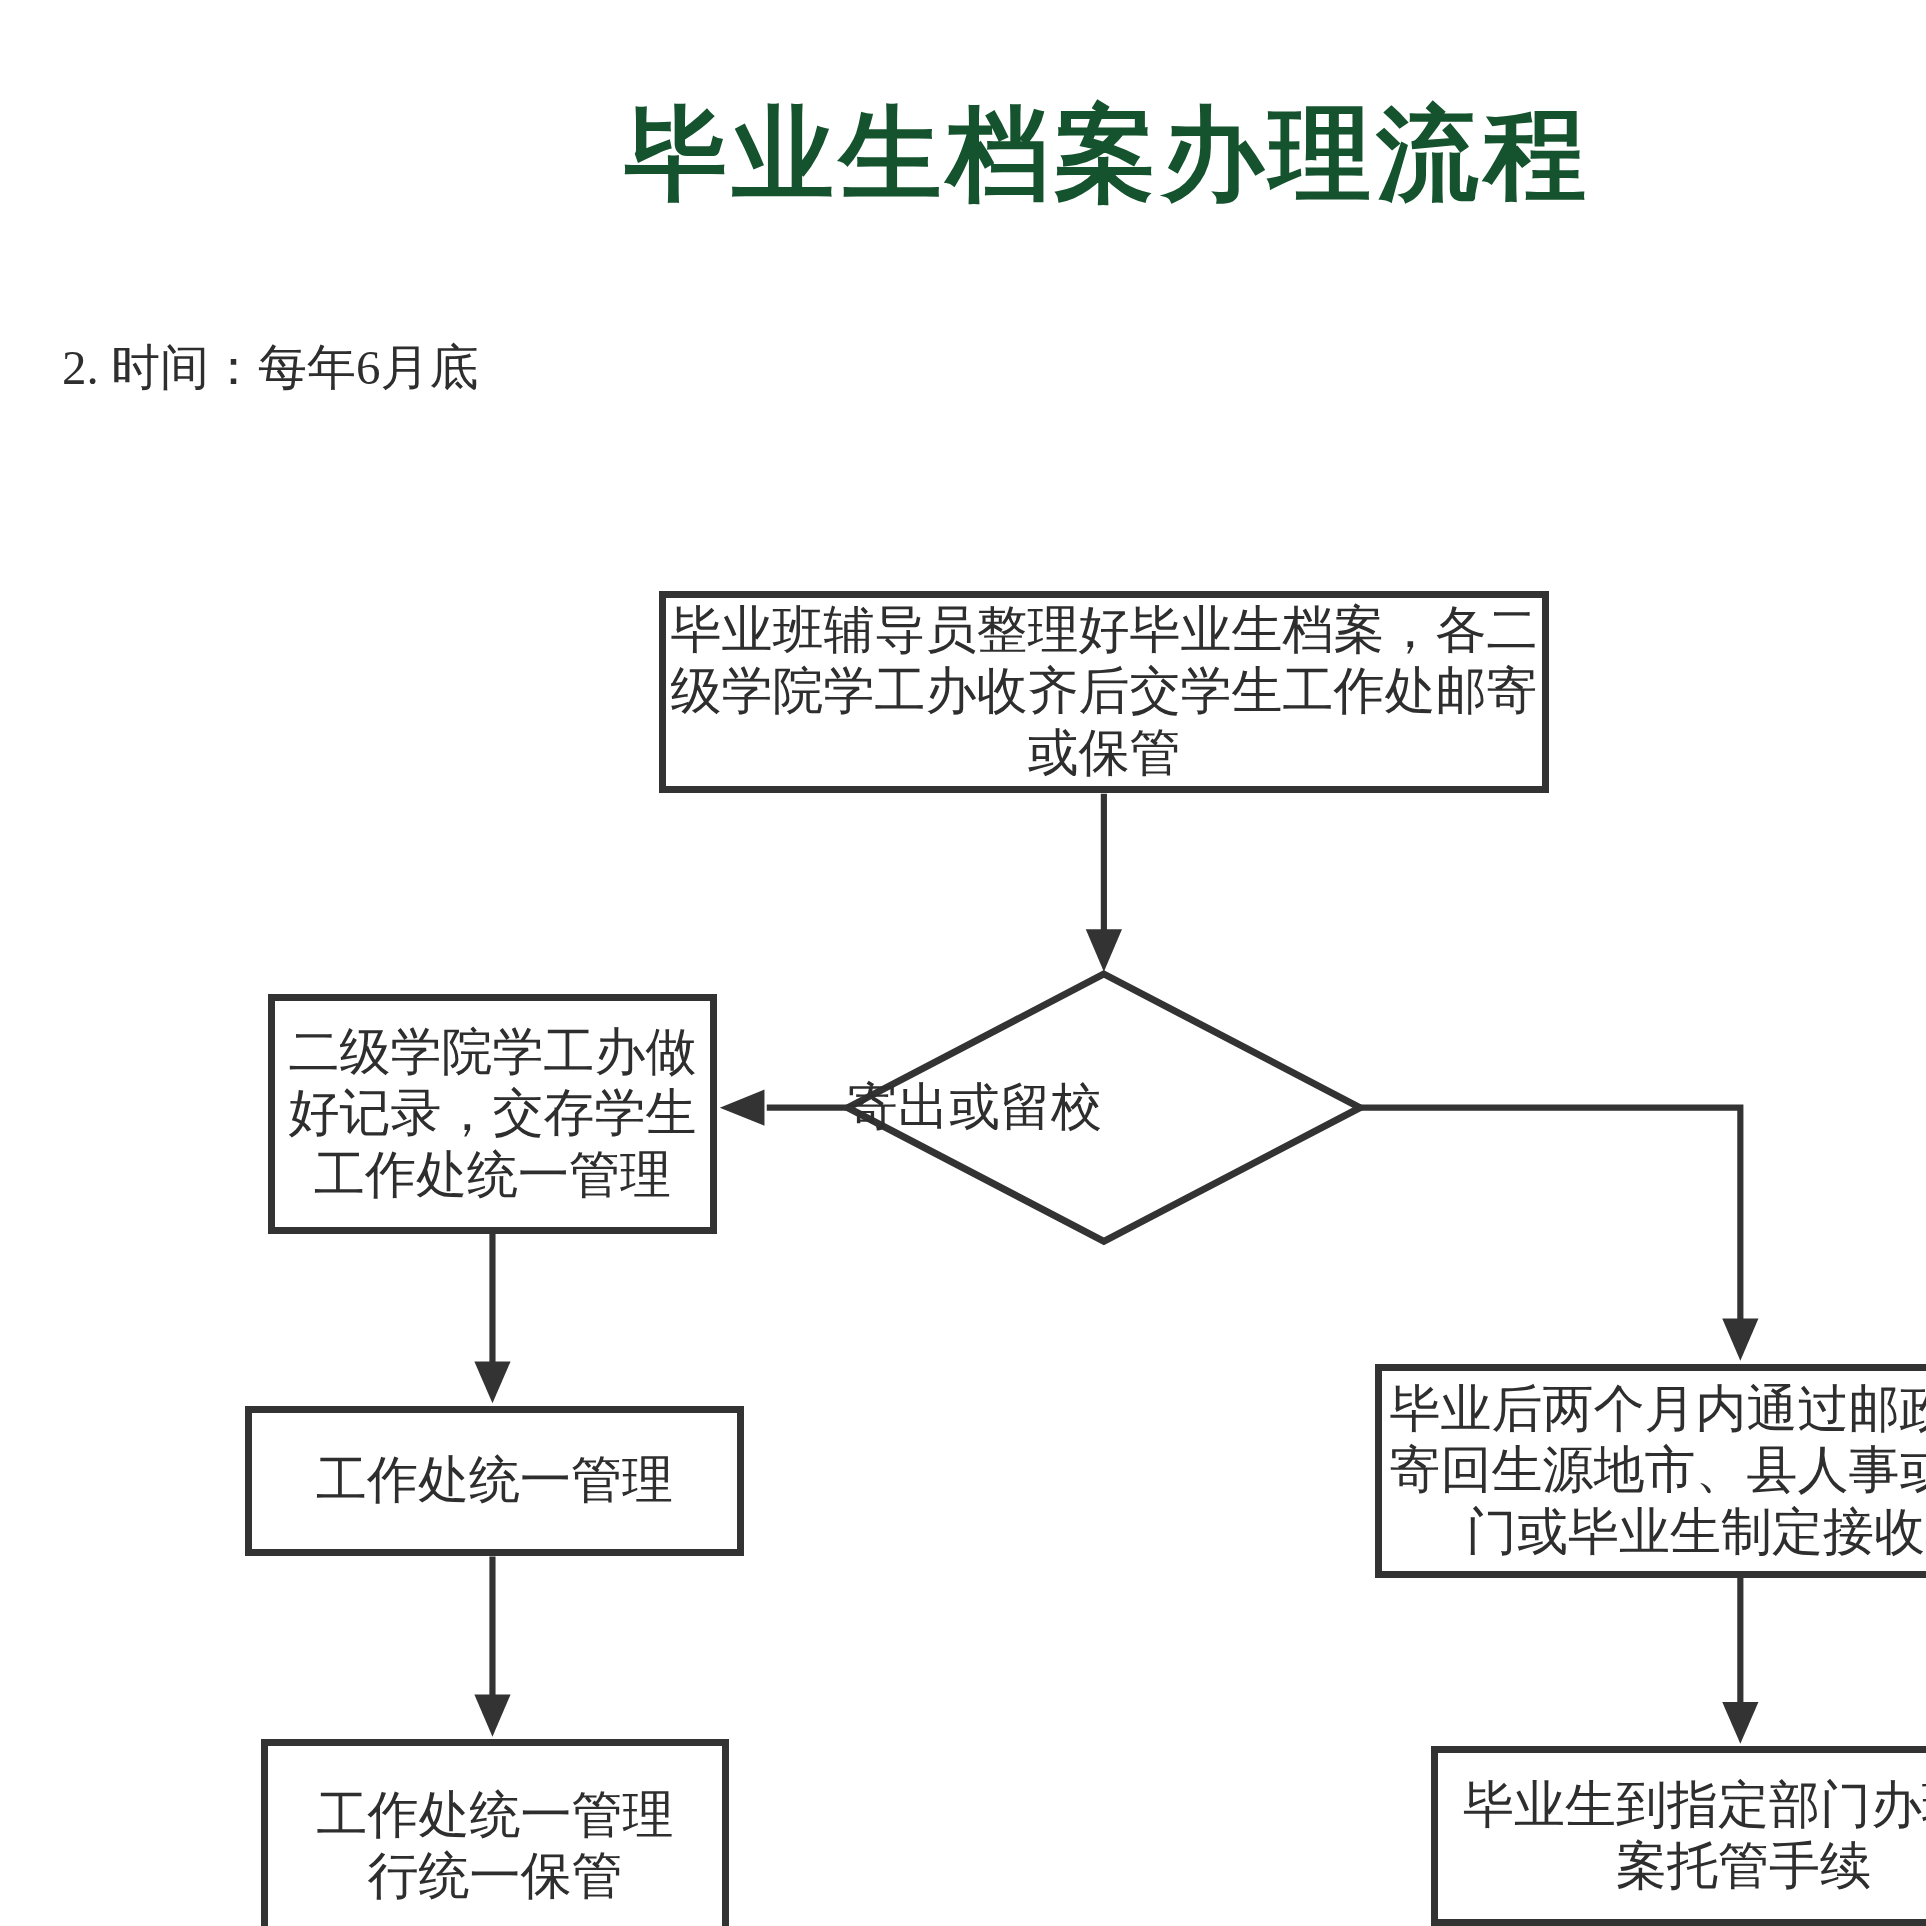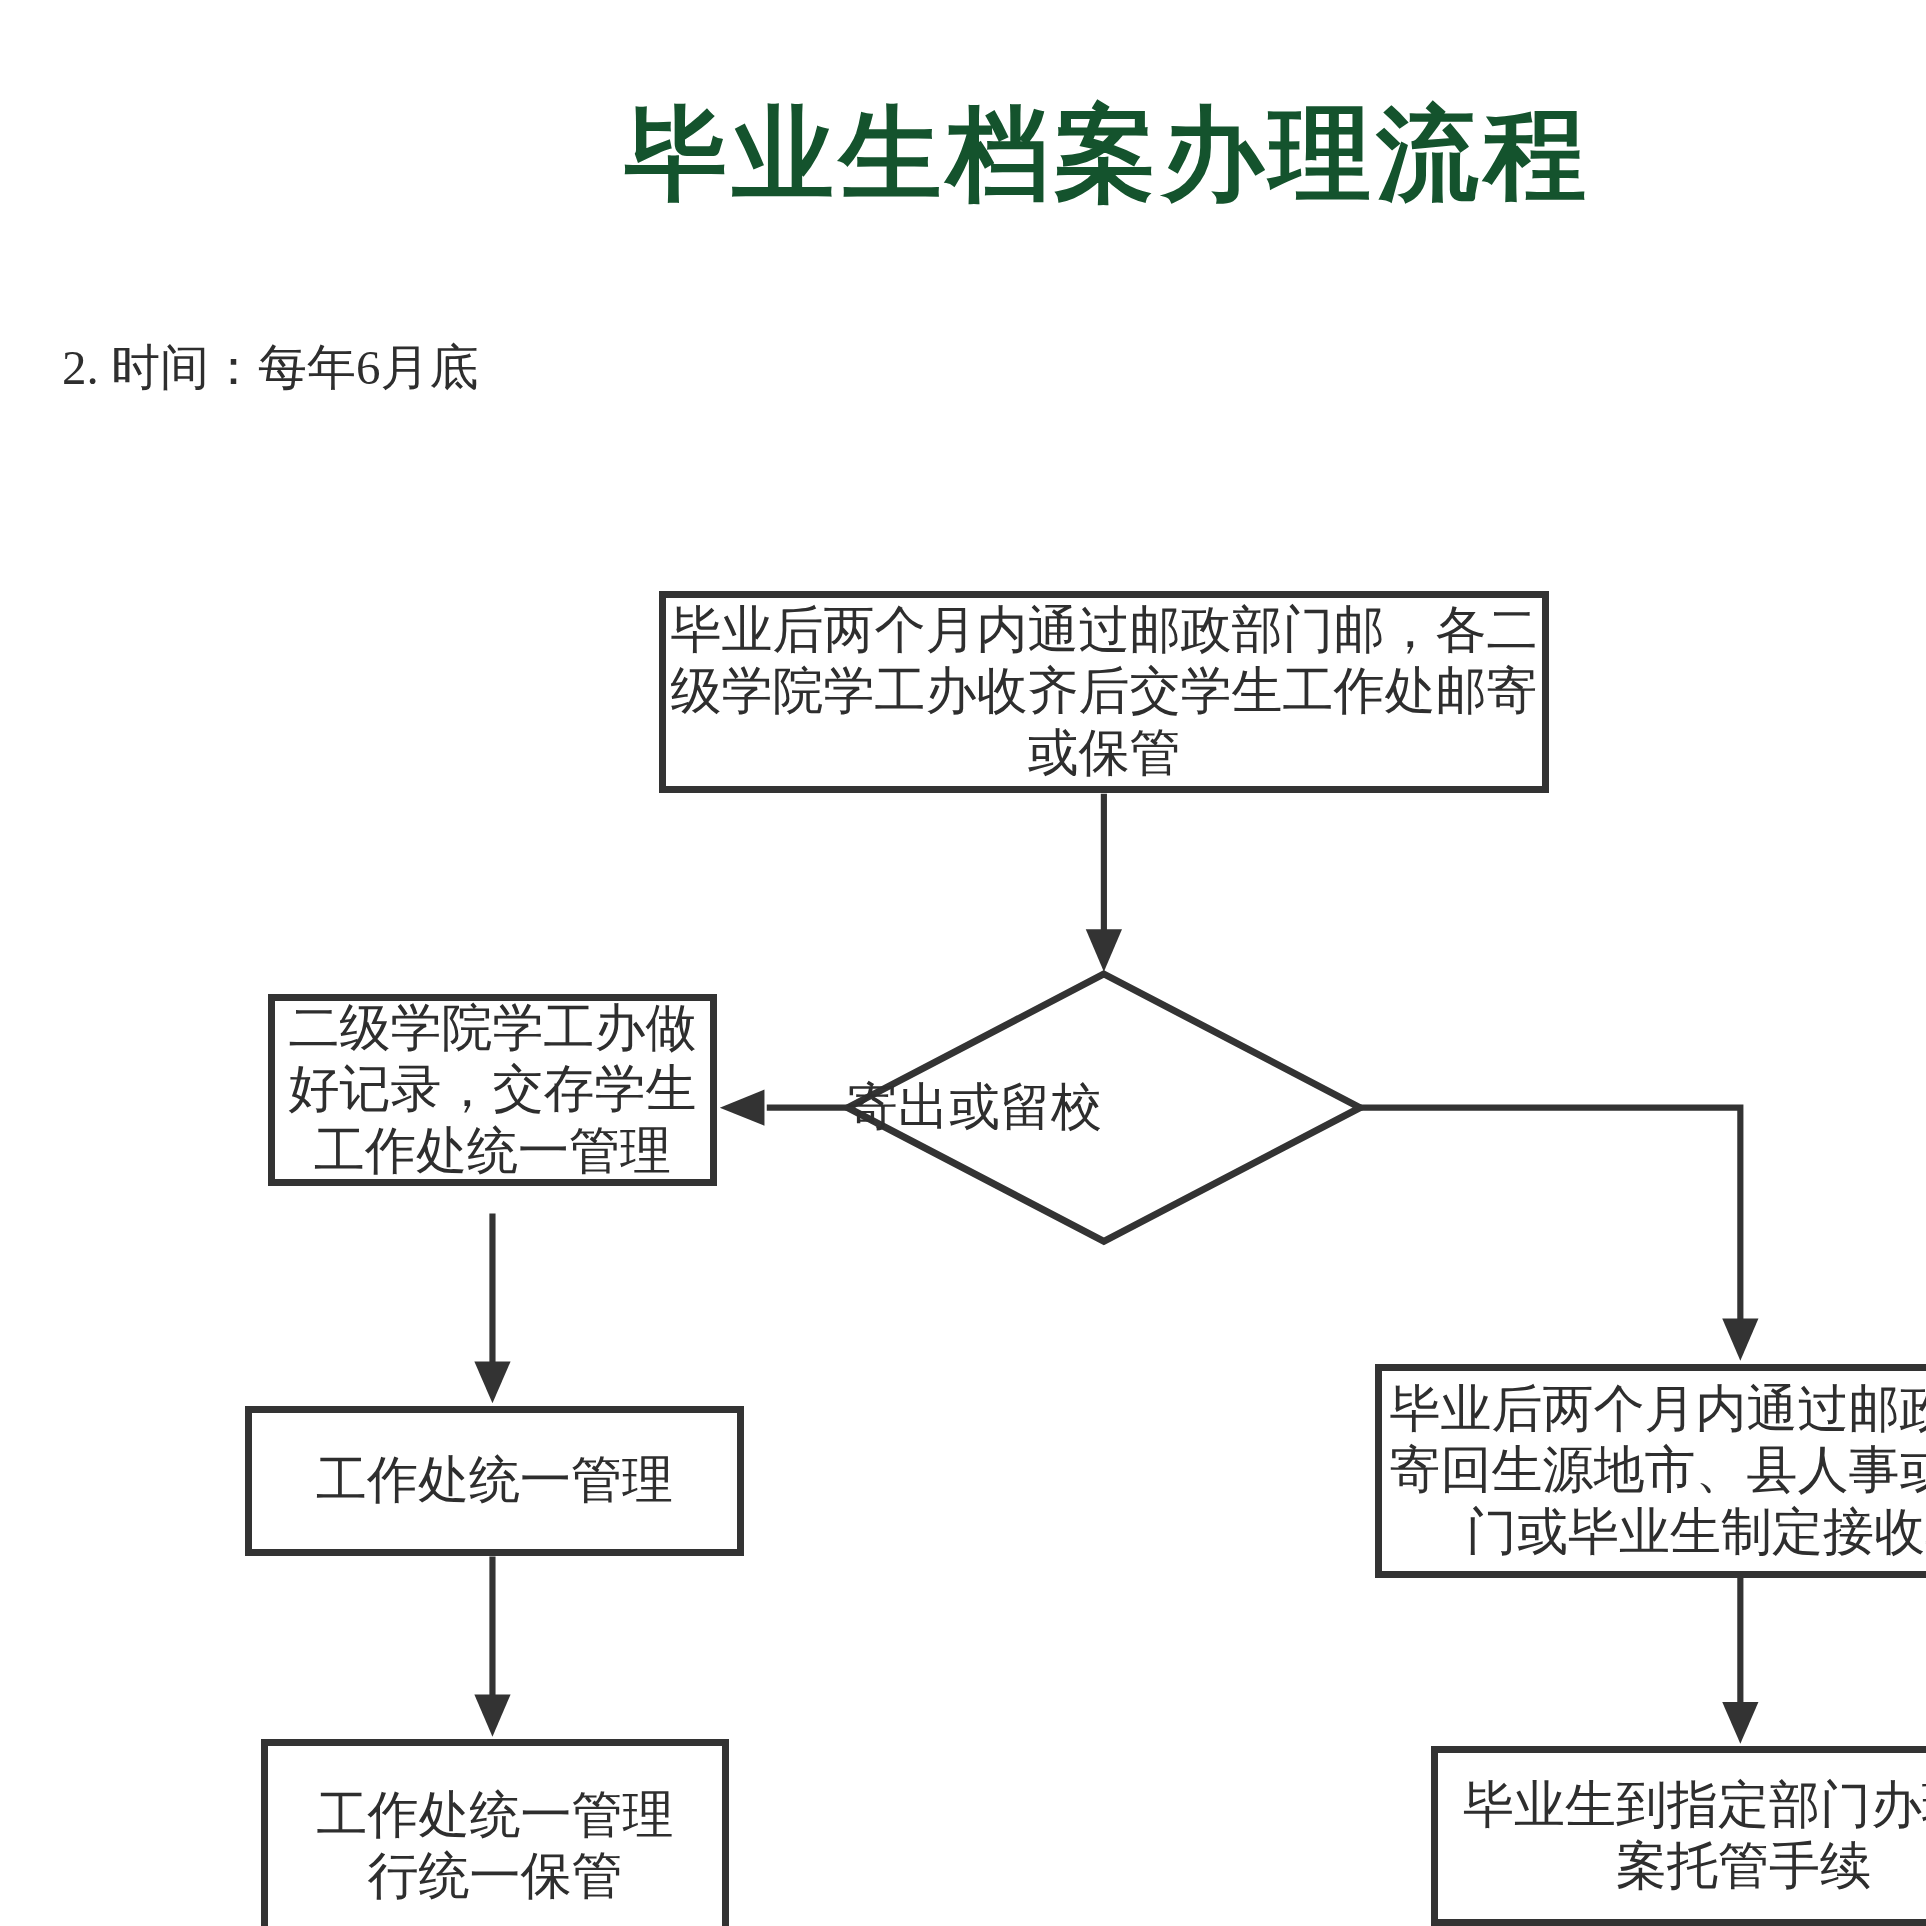--- a/index.html
+++ b/index.html
@@ -52,21 +52,21 @@
     justify-content: center;
     text-align: center;
     font-size: 51px;
     line-height: 1.20;
     color: #2e2e2e;
   }
   .box-text {
     white-space: pre-line;
   }
   .box-start  { left: 659px; top: 591px; width: 890px; height: 202px; }
-  .box-record { left:  268px; top: 994px; width: 449px; height: 192px; }
+  .box-record { left:  268px; top: 994px; width: 449px; height: 240px; }
   .box-keep   { left:  245px; top: 1406px; width: 499px; height: 150px; }
   .box-left-final  { left: 261px; top: 1739px; width: 468px; height: 214px; }
   .box-mail   { left: 1375px; top: 1364px; width: 743px; height: 214px; }
   .box-right-final { left: 1431px; top: 1746px; width: 625px; height: 180px; }
   .diamond-label {
     position: absolute;
     left: 847px;
     top: 974px;
     width: 512px;
     height: 267px;
@@ -118,21 +118,21 @@
       <polygon points="1278,4508 1231,4398 1325,4398" fill="#333333"></polygon>
     </g>
 
     <g>
       <line x1="4517" y1="4095" x2="4517" y2="4428" stroke="#333333" stroke-width="16"></line>
       <polygon points="4517,4526 4470,4418 4564,4418" fill="#333333"></polygon>
     </g>
   </svg>
 
   <div class="pbox box-start">
-    <div class="box-text">毕业后两个月内通过邮政部门邮，各二
+    <div class="box-text">毕业班辅导员整理好毕业生档案，各二
 级学院学工办收齐后交学生工作处邮寄
 或保管</div>
   </div>
 
   <div class="pbox box-record">
     <div class="box-text">二级学院学工办做
 好记录，交存学生
 工作处统一管理</div>
   </div>
 

